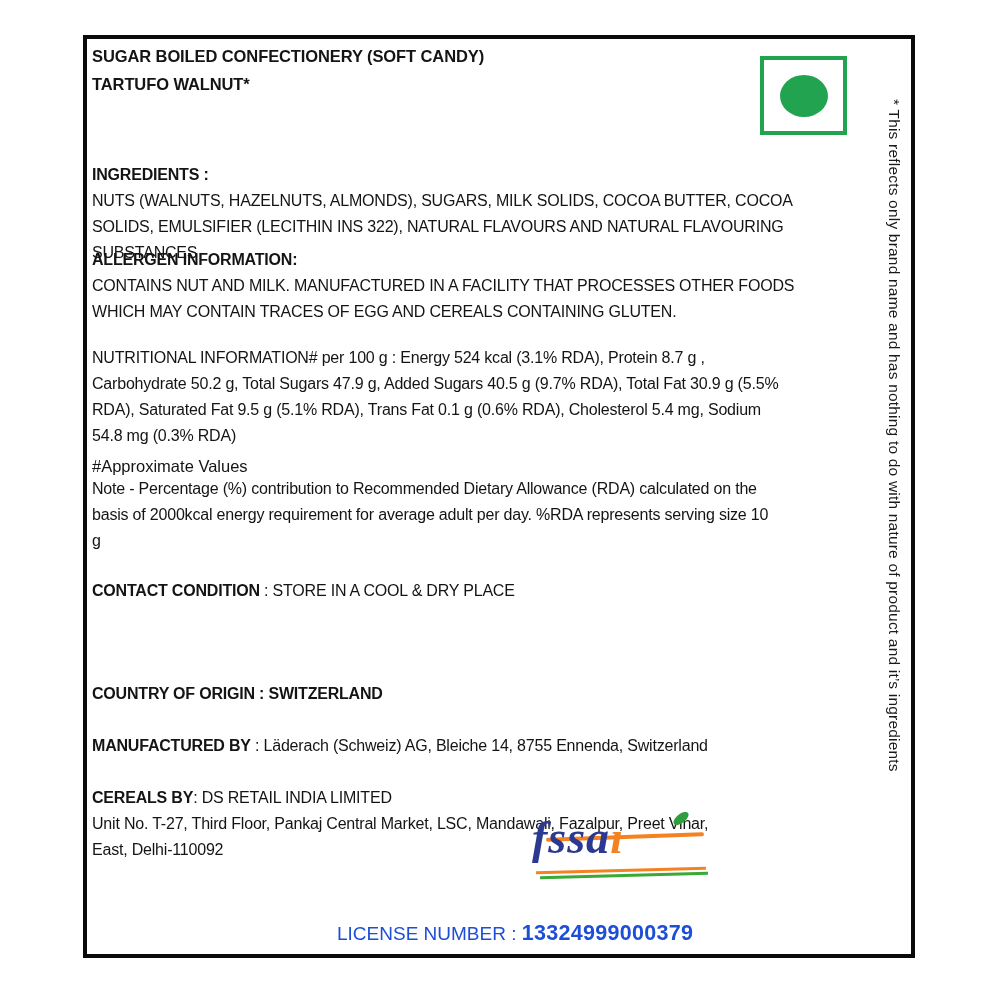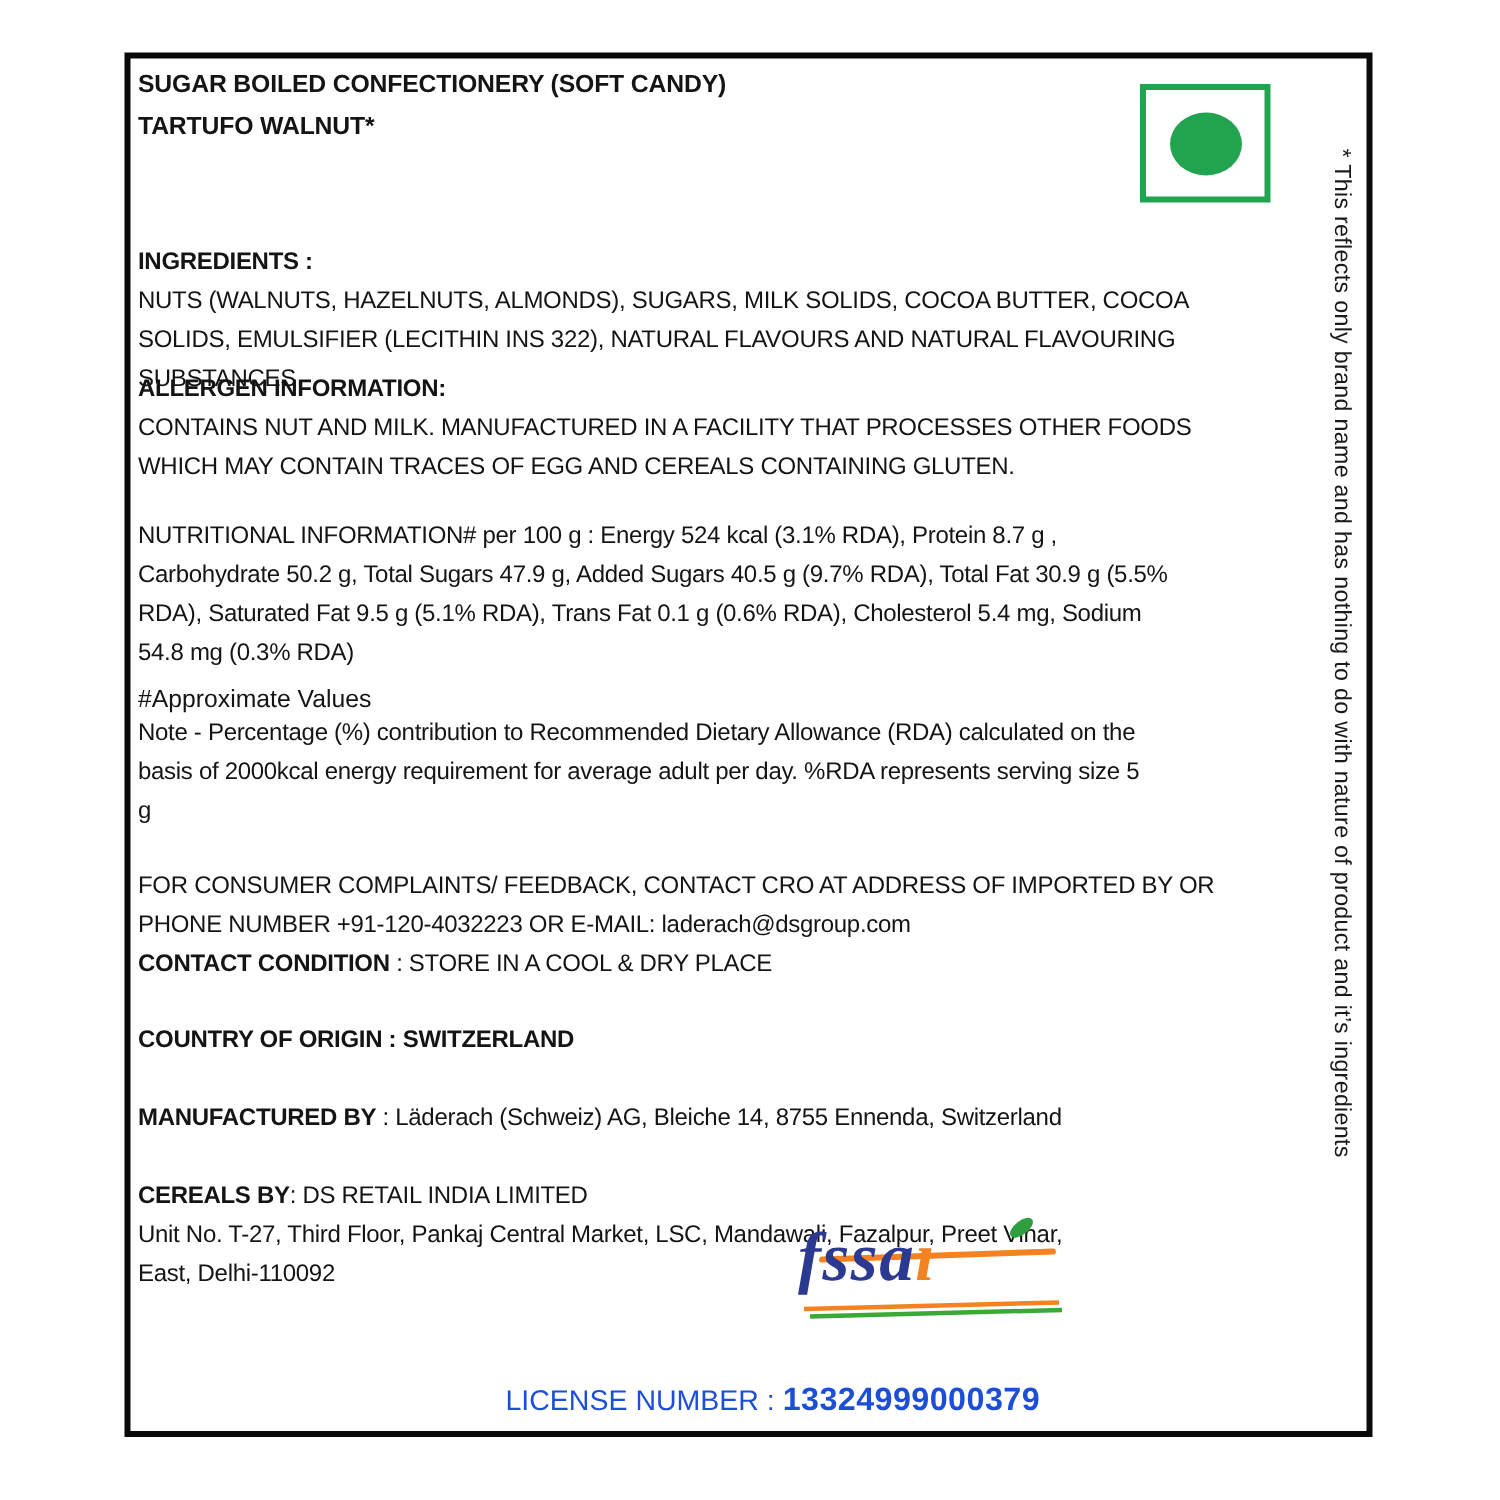--- a/index.html
+++ b/index.html
@@ -95,26 +95,24 @@
     <div class="pre">CONTAINS NUT AND MILK. MANUFACTURED IN A FACILITY THAT PROCESSES OTHER FOODS
 WHICH MAY CONTAIN TRACES OF EGG AND CEREALS CONTAINING GLUTEN.</div>
   </div>
 
   <div class="para pre" style="top:306px;">NUTRITIONAL INFORMATION#  per 100 g : Energy 524 kcal (3.1% RDA), Protein 8.7 g ,
 Carbohydrate 50.2 g, Total Sugars 47.9 g, Added Sugars 40.5 g (9.7% RDA), Total Fat 30.9 g (5.5%
 RDA),  Saturated Fat 9.5 g (5.1% RDA), Trans Fat 0.1 g (0.6% RDA), Cholesterol 5.4 mg, Sodium
 54.8 mg (0.3% RDA)</div>
   <div class="para approx" style="top:414px;">#Approximate Values</div>
   <div class="para pre" style="top:437px;">Note - Percentage (%) contribution to Recommended Dietary Allowance (RDA) calculated on the
-basis of 2000kcal energy requirement for average adult per day. %RDA represents serving size  5
+basis of 2000kcal energy requirement for average adult per day. %RDA represents serving size  10
 g</div>
 
   <div class="para" style="top:539px;">
-    <div class="pre">FOR CONSUMER COMPLAINTS/ FEEDBACK, CONTACT CRO AT ADDRESS OF IMPORTED BY OR
-PHONE NUMBER +91-120-4032223 OR E-MAIL: laderach@dsgroup.com</div>
     <div><b>CONTACT CONDITION</b><span> : STORE IN A COOL &amp; DRY PLACE</span></div>
   </div>
 
   <div class="para bold" style="top:642px;">COUNTRY OF ORIGIN : SWITZERLAND</div>
 
   <div class="para" style="top:694px;">
     <b>MANUFACTURED BY</b><span> : Läderach (Schweiz) AG, Bleiche 14, 8755 Ennenda, Switzerland</span>
   </div>
 
   <div class="para" style="top:746px;">

